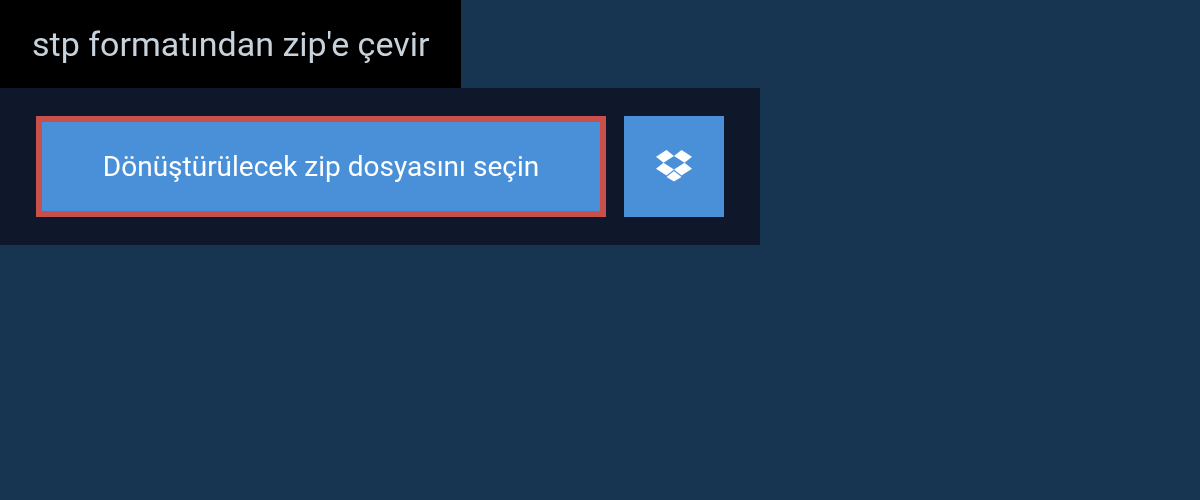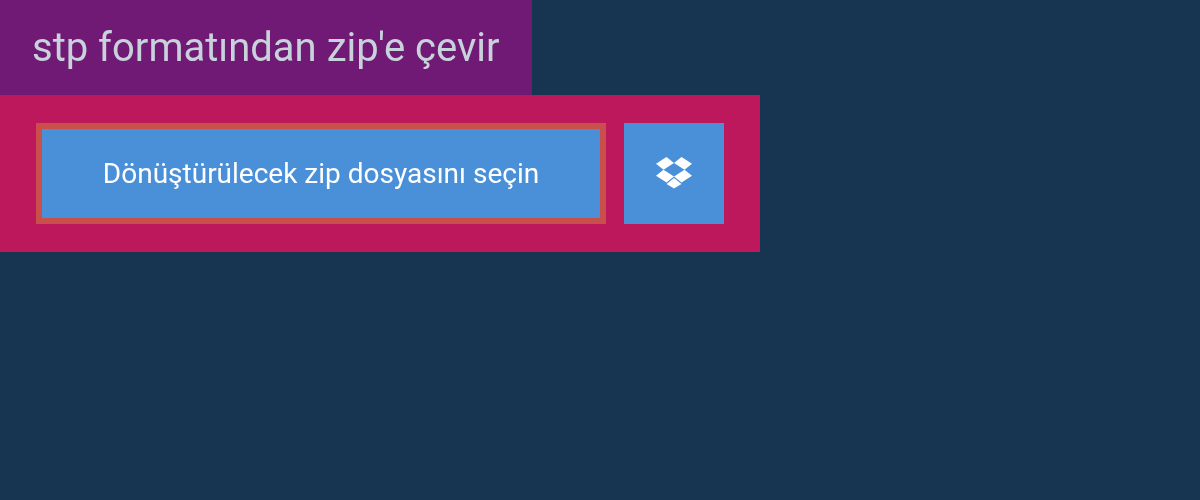--- a/index.html
+++ b/index.html
@@ -8,29 +8,29 @@
       box-sizing: border-box;
     }
     body {
       width: 1200px;
       height: 500px;
       background-color: #173551;
       font-family: -apple-system, BlinkMacSystemFont, "Segoe UI", Roboto, Helvetica, Arial, sans-serif;
       overflow: hidden;
     }
     .header-tab {
-      background-color: #701a75;
+      background-color: #000000;
       display: inline-block;
       padding: 24px 32px;
       color: #c8d2db;
-      font-size: 40px;
+      font-size: 34px;
       font-weight: 400;
     }
     .panel {
-      background-color: #be185d;
+      background-color: #0f172a;
       padding: 28px 36px;
       display: flex;
       gap: 18px;
       align-items: stretch;
       width: 760px;
       margin-top: 0;
     }
     .select-file-button {
       background-color: #4a90d9;
       border: 6px solid #c9504a;

